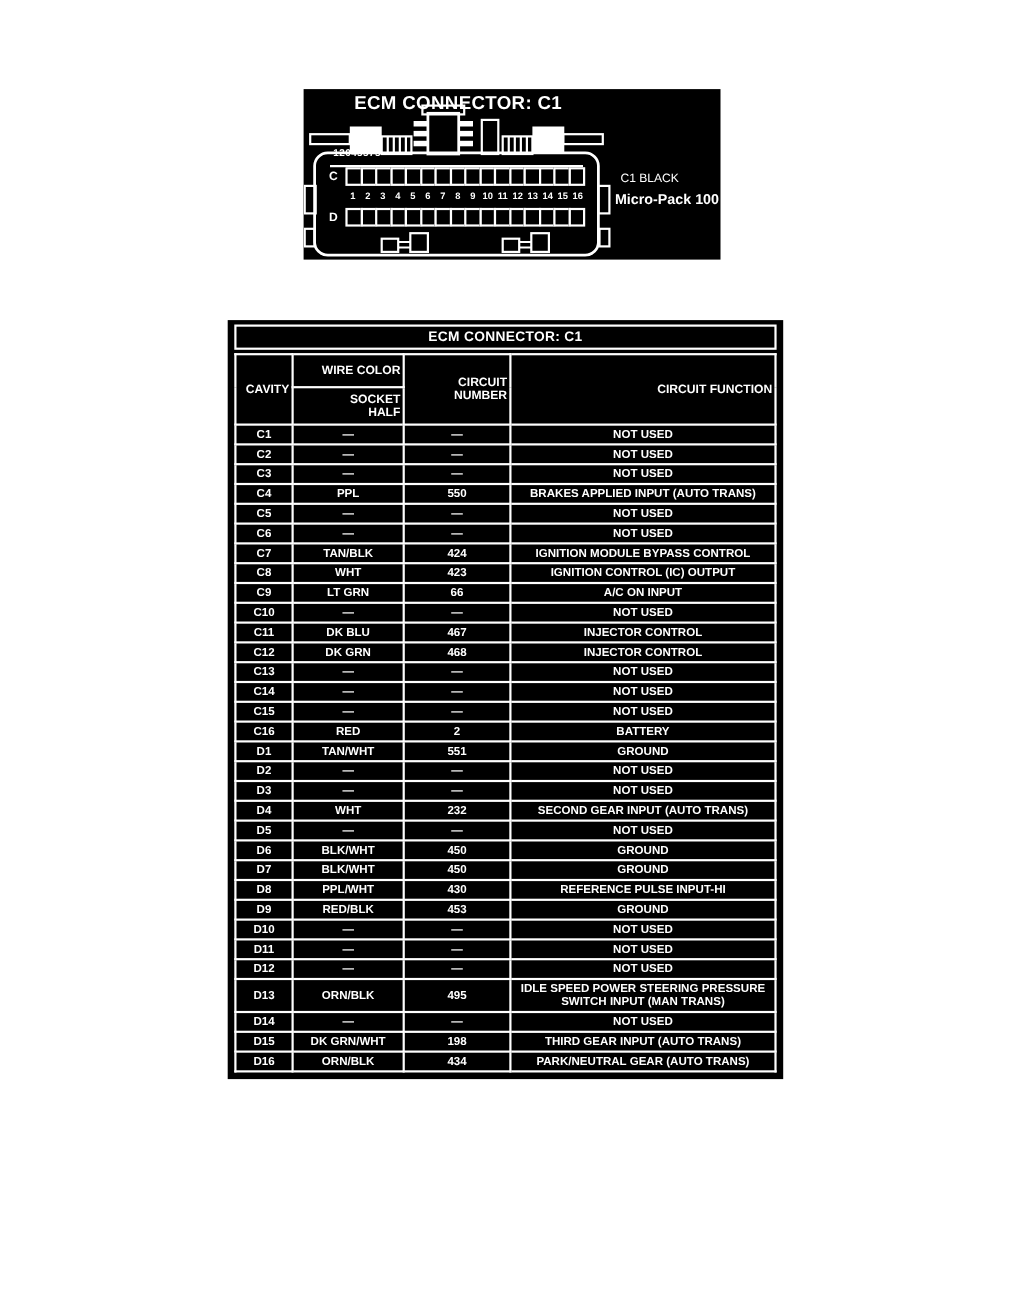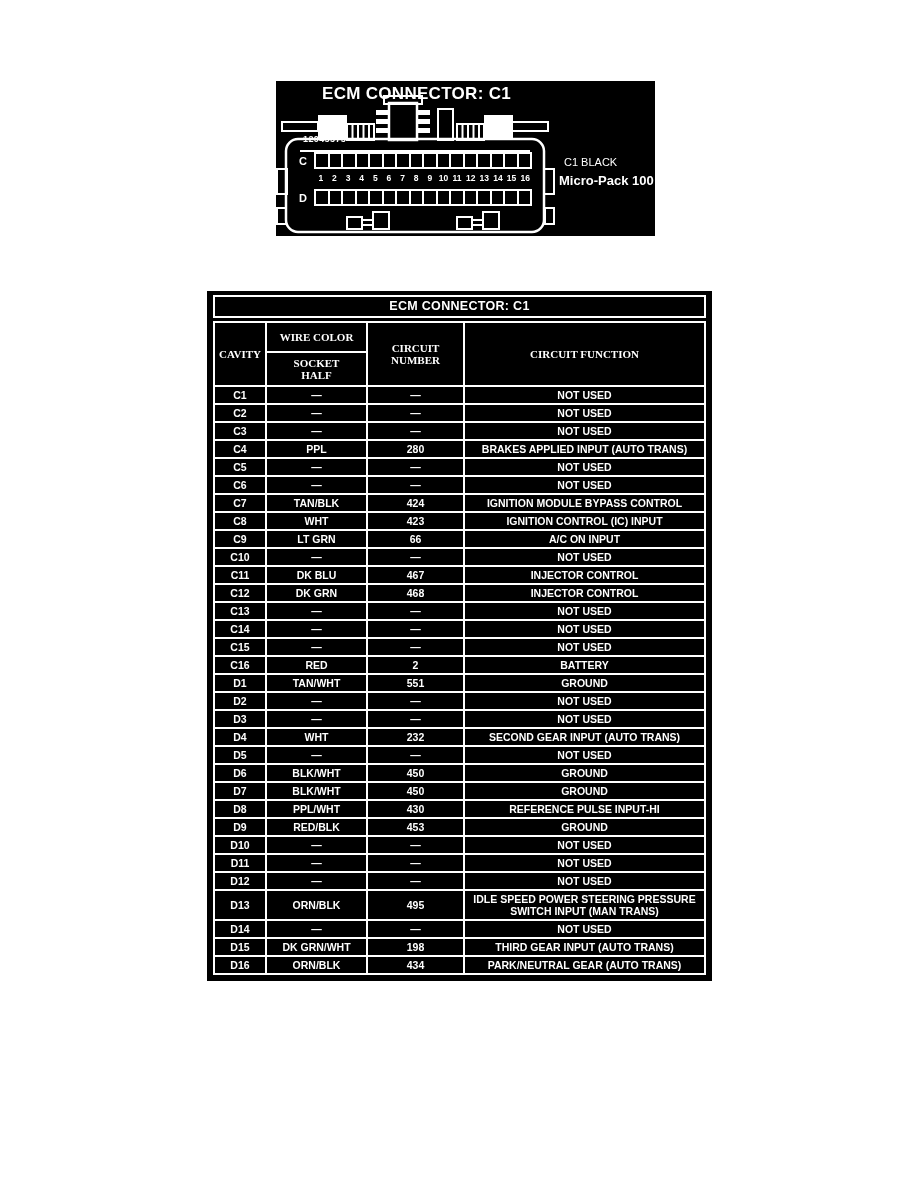--- a/index.html
+++ b/index.html
@@ -75,23 +75,22 @@
     table-layout: fixed;
   }
   table.pinout th, table.pinout td {
     border: 2px solid #ffffff;
     font-weight: bold;
     color: #ffffff;
     overflow: hidden;
   }
   table.pinout th {
     font-size: 11px;
-    text-align: center;
+    text-align: right;
     padding: 2px;
-    font-family: Liberation Serif, serif;
   }
   .prewrap { white-space: pre-line; line-height: 12px; margin-left: 24px; }
   th.h-wire  { height: 30px; }
   th.h-sock  { height: 34px; }
   table.pinout td {
     font-size: 10.5px;
     height: 16px;
     line-height: 12px;
     padding: 2px 2px;
     text-align: center;
@@ -272,21 +271,21 @@
         </tr>
         <tr>
           <td class="col-cavity">C3</td>
           <td class="col-wire_color">—</td>
           <td class="col-circuit_number">—</td>
           <td class="col-circuit_function">NOT USED</td>
         </tr>
         <tr>
           <td class="col-cavity">C4</td>
           <td class="col-wire_color">PPL</td>
-          <td class="col-circuit_number">280</td>
+          <td class="col-circuit_number">550</td>
           <td class="col-circuit_function">BRAKES APPLIED INPUT (AUTO TRANS)</td>
         </tr>
         <tr>
           <td class="col-cavity">C5</td>
           <td class="col-wire_color">—</td>
           <td class="col-circuit_number">—</td>
           <td class="col-circuit_function">NOT USED</td>
         </tr>
         <tr>
           <td class="col-cavity">C6</td>
@@ -297,21 +296,21 @@
         <tr>
           <td class="col-cavity">C7</td>
           <td class="col-wire_color">TAN/BLK</td>
           <td class="col-circuit_number">424</td>
           <td class="col-circuit_function">IGNITION MODULE BYPASS CONTROL</td>
         </tr>
         <tr>
           <td class="col-cavity">C8</td>
           <td class="col-wire_color">WHT</td>
           <td class="col-circuit_number">423</td>
-          <td class="col-circuit_function">IGNITION CONTROL (IC) INPUT</td>
+          <td class="col-circuit_function">IGNITION CONTROL (IC) OUTPUT</td>
         </tr>
         <tr>
           <td class="col-cavity">C9</td>
           <td class="col-wire_color">LT GRN</td>
           <td class="col-circuit_number">66</td>
           <td class="col-circuit_function">A/C ON INPUT</td>
         </tr>
         <tr>
           <td class="col-cavity">C10</td>
           <td class="col-wire_color">—</td>

